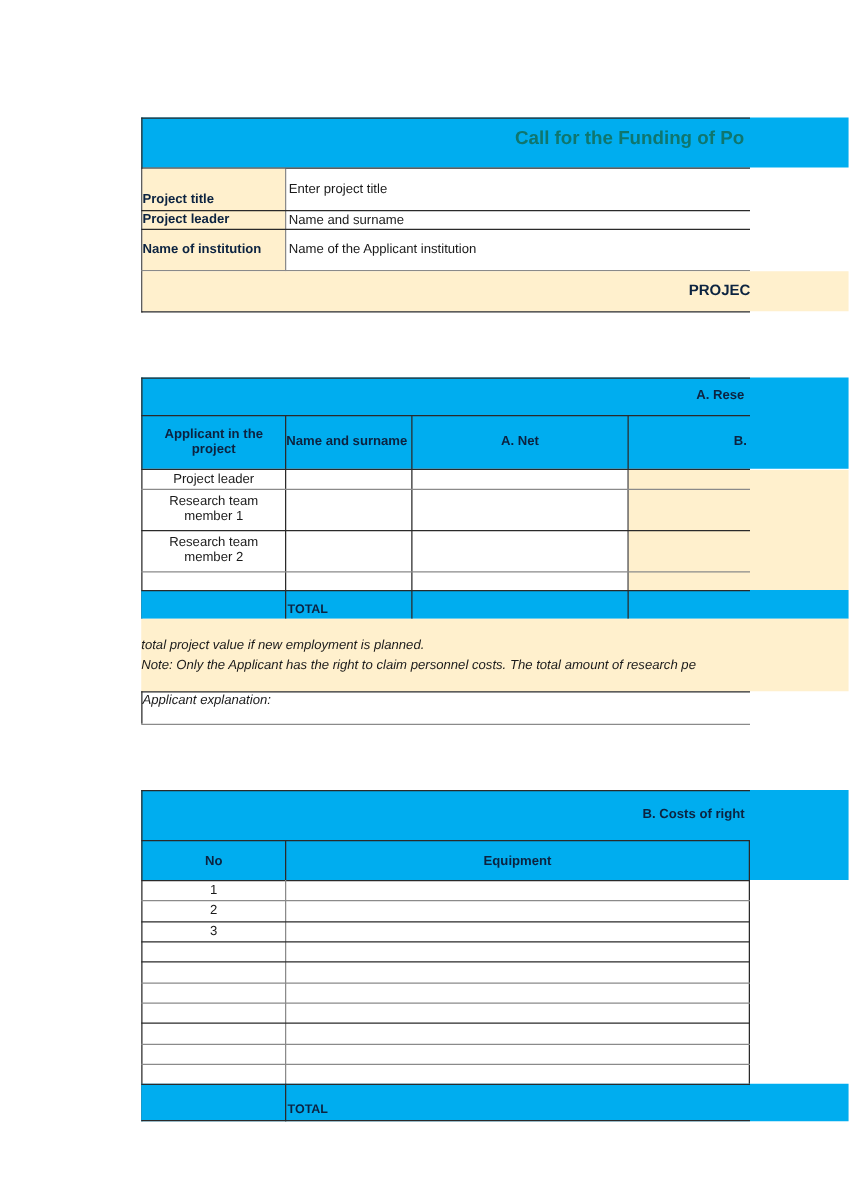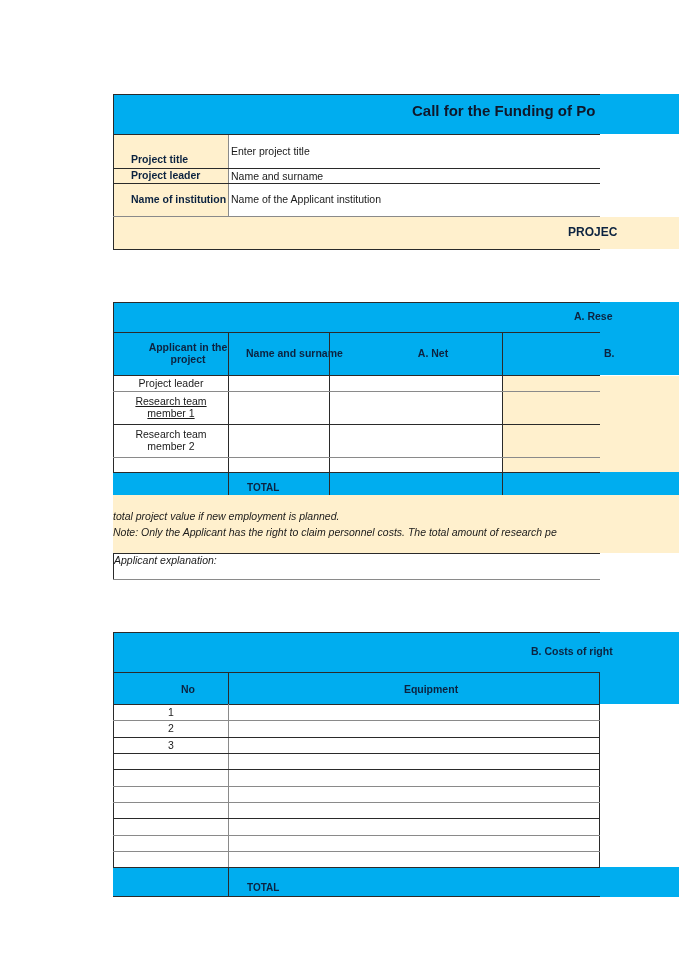--- a/index.html
+++ b/index.html
@@ -7,24 +7,24 @@
          font-family:"Liberation Sans", "DejaVu Sans", sans-serif; color:#1a1a1a; }
   .abs { position:absolute; box-sizing:border-box; }
   .blue { background:#00adef; }
   .cream { background:#fff0cd; }
   .hl-dark { border-top:1px solid #2a2a2a; }
   .hl-grey { border-top:1.5px solid #8a8a8a; }
   .vl-dark { border-left:1px solid #2a2a2a; }
   .vl-grey { border-left:1.5px solid #8a8a8a; }
   .txt { font-size:10.5px; white-space:nowrap; }
   .bold { font-weight:bold; }
-  .navy { color:#0c2340;margin-left:17px; }
+  .navy { color:#0c2340; }
   .ital { font-style:italic; }
   .center { text-align:center; }
-  .title { font-size:15px; font-weight:bold; color:#0f172a; white-space:nowrap; }
+  .title { font-size:15px; font-weight:bold; color:#0f766e; white-space:nowrap; }
 </style>
 </head>
 <body>
 
 <div class="abs blue" style="left:113px;top:94px;width:566px;height:40px;"></div>
 <div class="abs hl-dark" style="left:113px;top:94px;width:487px;"></div>
 <div class="abs vl-dark" style="left:113px;top:94px;height:156px;"></div>
 <div class="abs title" style="left:412px;top:102px;width:188px;overflow:hidden;">Call for the Funding of Po</div>
 <div class="abs hl-dark" style="left:113px;top:134px;width:487px;"></div>
 
@@ -62,21 +62,21 @@
 <div class="abs txt bold navy" style="left:587px;top:347px;">B.</div>
 <div class="abs hl-dark" style="left:113px;top:375px;width:487px;"></div>
 
 <div class="abs cream" style="left:503px;top:376px;width:176px;height:96px;"></div>
 
 <div class="abs txt center" style="left:114px;top:377px;width:114px;">Project leader</div>
 <div class="abs" style="left:229px;top:376px;width:100px;height:15px;"></div>
 <div class="abs" style="left:330px;top:376px;width:172px;height:15px;"></div>
 <div class="abs hl-grey" style="left:113px;top:391px;width:487px;"></div>
 
-<div class="abs txt center" style="left:114px;top:395px;width:114px;white-space:normal;line-height:12px;padding:0 14px;text-decoration:underline;">Research team member 1</div>
+<div class="abs txt center" style="left:114px;top:395px;width:114px;white-space:normal;line-height:12px;padding:0 14px;">Research team member 1</div>
 <div class="abs" style="left:229px;top:392px;width:100px;height:32px;"></div>
 <div class="abs" style="left:330px;top:392px;width:172px;height:32px;"></div>
 <div class="abs hl-dark" style="left:113px;top:424px;width:487px;"></div>
 
 <div class="abs txt center" style="left:114px;top:428px;width:114px;white-space:normal;line-height:12px;padding:0 14px;">Research team member 2</div>
 <div class="abs" style="left:229px;top:425px;width:100px;height:32px;"></div>
 <div class="abs" style="left:330px;top:425px;width:172px;height:32px;"></div>
 <div class="abs hl-grey" style="left:113px;top:457px;width:487px;"></div>
 
 <div class="abs" style="left:229px;top:458px;width:100px;height:14px;"></div>

